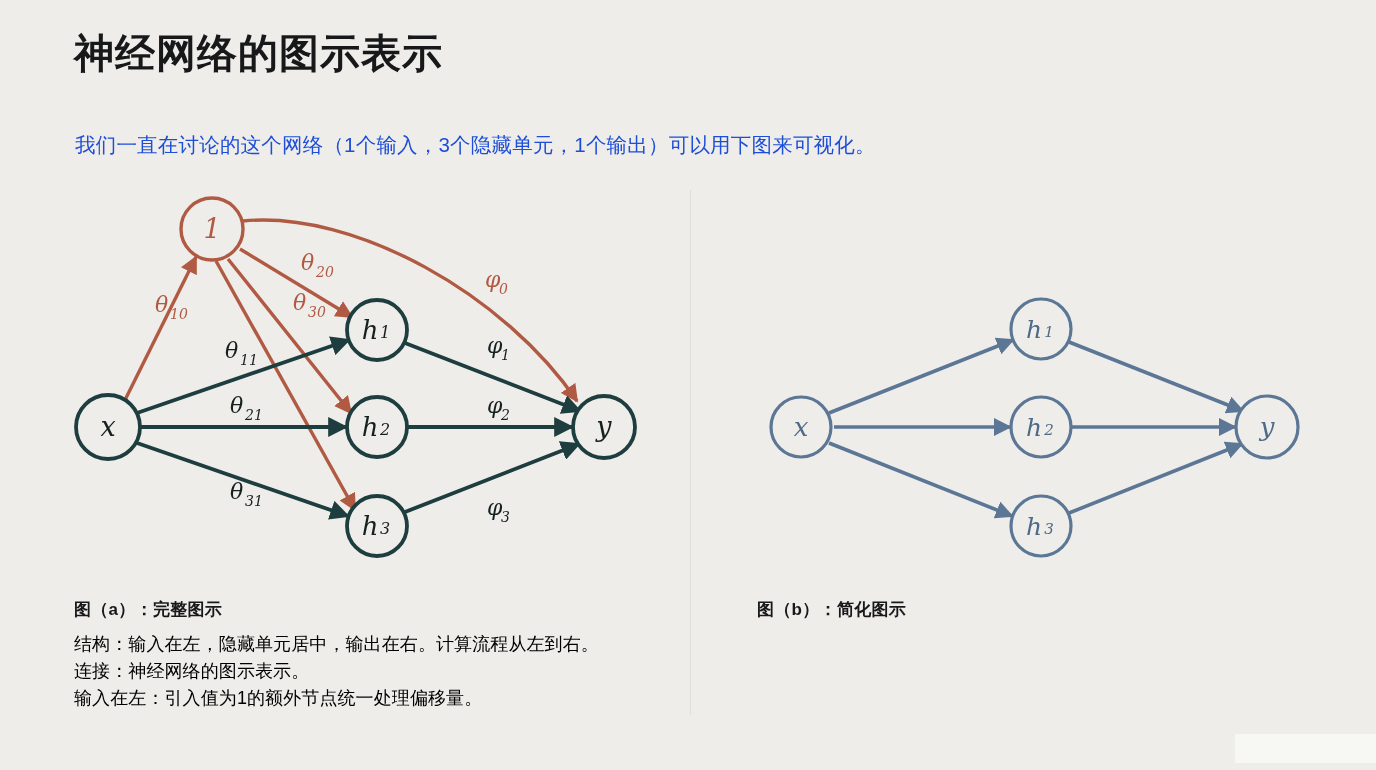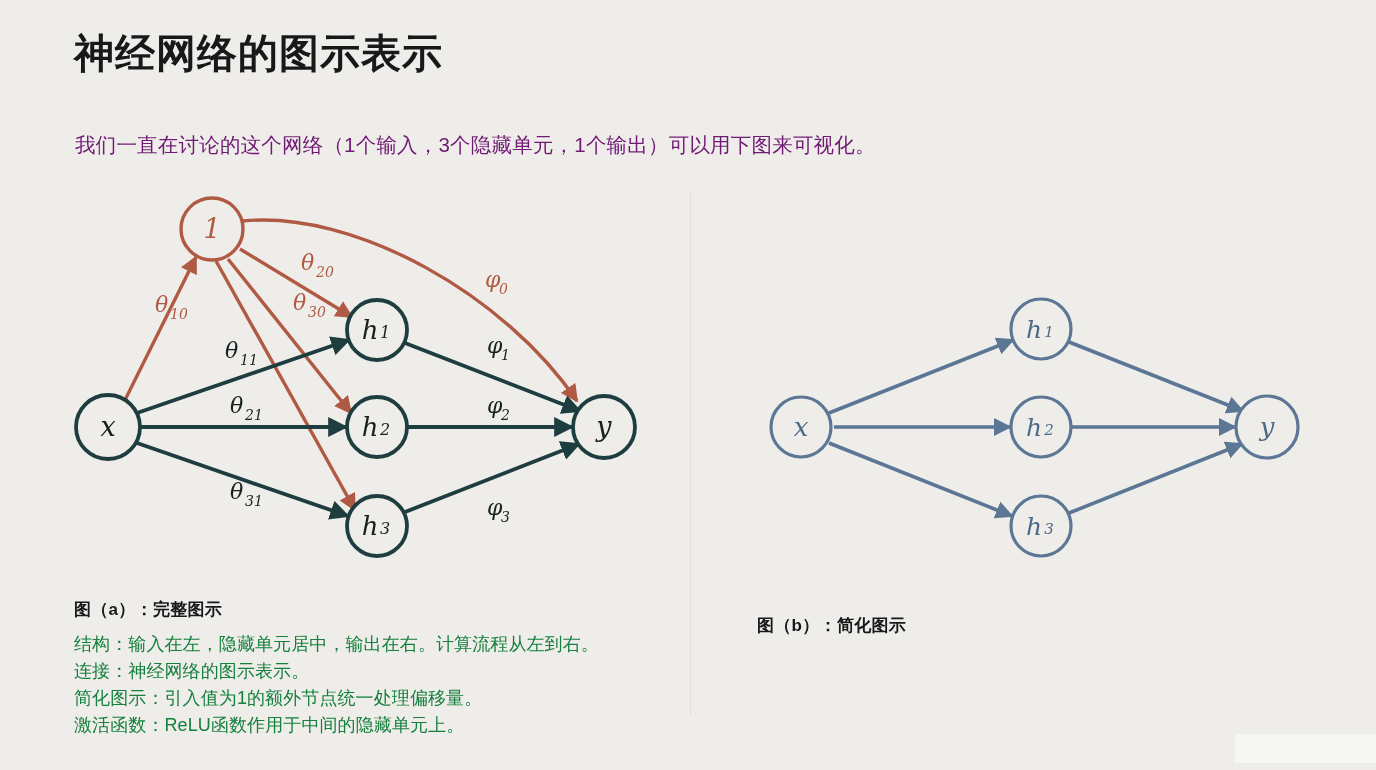--- a/index.html
+++ b/index.html
@@ -30,21 +30,21 @@
     letter-spacing: 1px;
     color: #17181a;
     white-space: nowrap;
   }
   .page-subtitle {
     position: absolute;
     left: 75px;
     top: 131px;
     font-size: 20.5px;
     font-weight: 400;
-    color: #701a75;
+    color: #1d4ed8;
     white-space: nowrap;
     letter-spacing: 0.2px;
   }
   .panel-divider {
     position: absolute;
     left: 690px;
     top: 190px;
     width: 1px;
     height: 525px;
     background: #e0ded9;
@@ -61,33 +61,33 @@
   #diagram-simple {
     left: 720px;
     top: 185px;
     width: 620px;
     height: 400px;
   }
   .caption-block {
     position: absolute;
   }
   #caption-a { left: 74px;  top: 598px; width: 600px; }
-  #caption-b { left: 757px; top: 614px; width: 560px; }
+  #caption-b { left: 757px; top: 598px; width: 560px; }
   .caption-title {
     font-size: 17px;
     font-weight: 700;
     color: #17181a;
     margin-bottom: 10px;
     white-space: nowrap;
     letter-spacing: 0.3px;
   }
   .caption-line {
     font-size: 18px;
     font-weight: 400;
-    color: #15803d;
+    color: #000000;
     line-height: 1.5;
     white-space: nowrap;
     letter-spacing: 0.1px;
   }
   .corner-patch {
     position: absolute;
     left: 1235px;
     top: 734px;
     width: 141px;
     height: 29px;
@@ -258,22 +258,21 @@
         <circle cx="547" cy="242" r="31" fill="#efedea" stroke="#5b7795" stroke-width="3.2"></circle>
         <text class="nodelabel" x="547" y="242" dy="9" text-anchor="middle" font-size="26" fill="#4d6a88">y</text>
       </g>
     </g>
   </svg>
 
   <div id="caption-a" class="caption-block">
     <div class="caption-title">图（a）：完整图示</div>
     <div class="caption-line">结构：输入在左，隐藏单元居中，输出在右。计算流程从左到右。</div>
     <div class="caption-line">连接：神经网络的图示表示。</div>
-    <div class="caption-line">简化图示：引入值为1的额外节点统一处理偏移量。</div>
-    <div class="caption-line">激活函数：ReLU函数作用于中间的隐藏单元上。</div>
+    <div class="caption-line">输入在左：引入值为1的额外节点统一处理偏移量。</div>
   </div>
 
   <div id="caption-b" class="caption-block">
     <div class="caption-title">图（b）：简化图示</div>
   </div>
 
   <div class="corner-patch"></div>
 
 </div>
 

